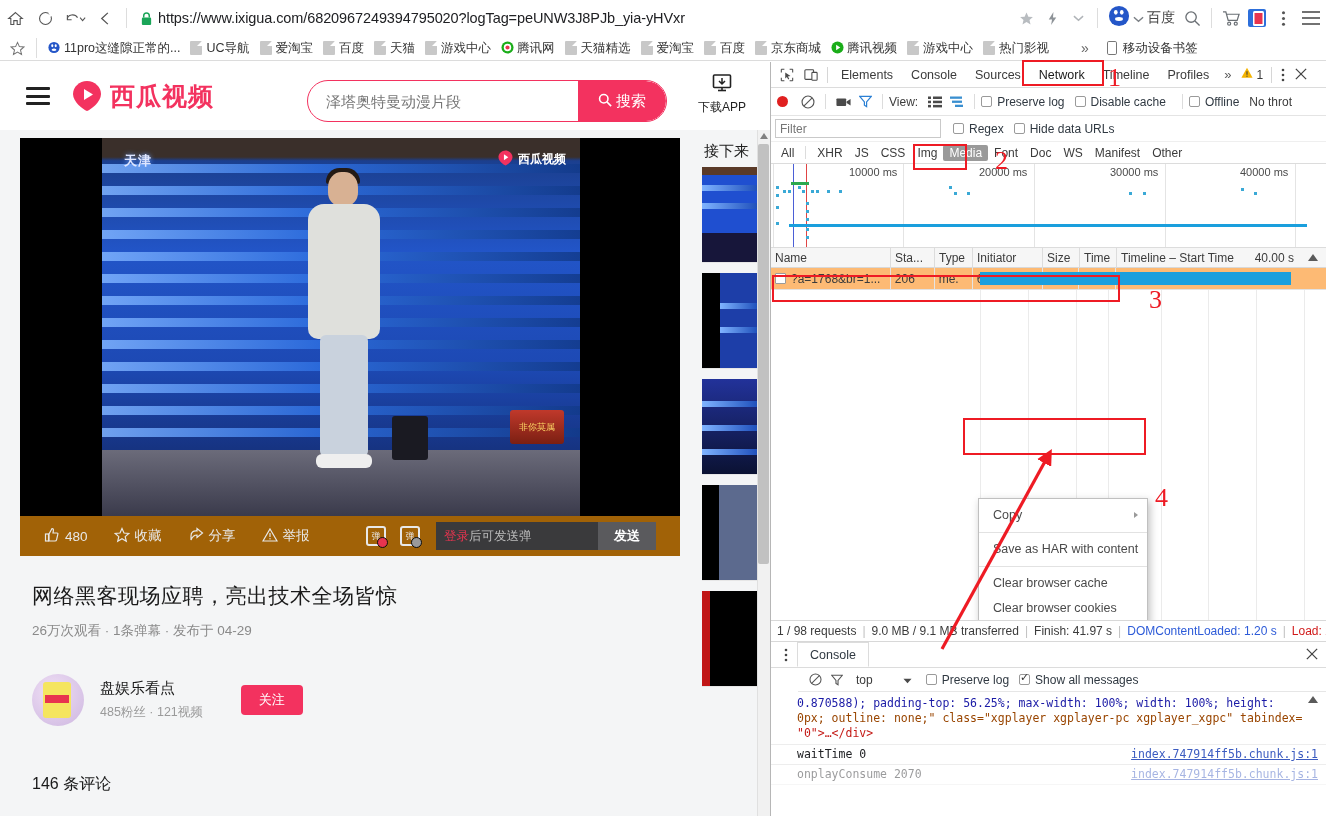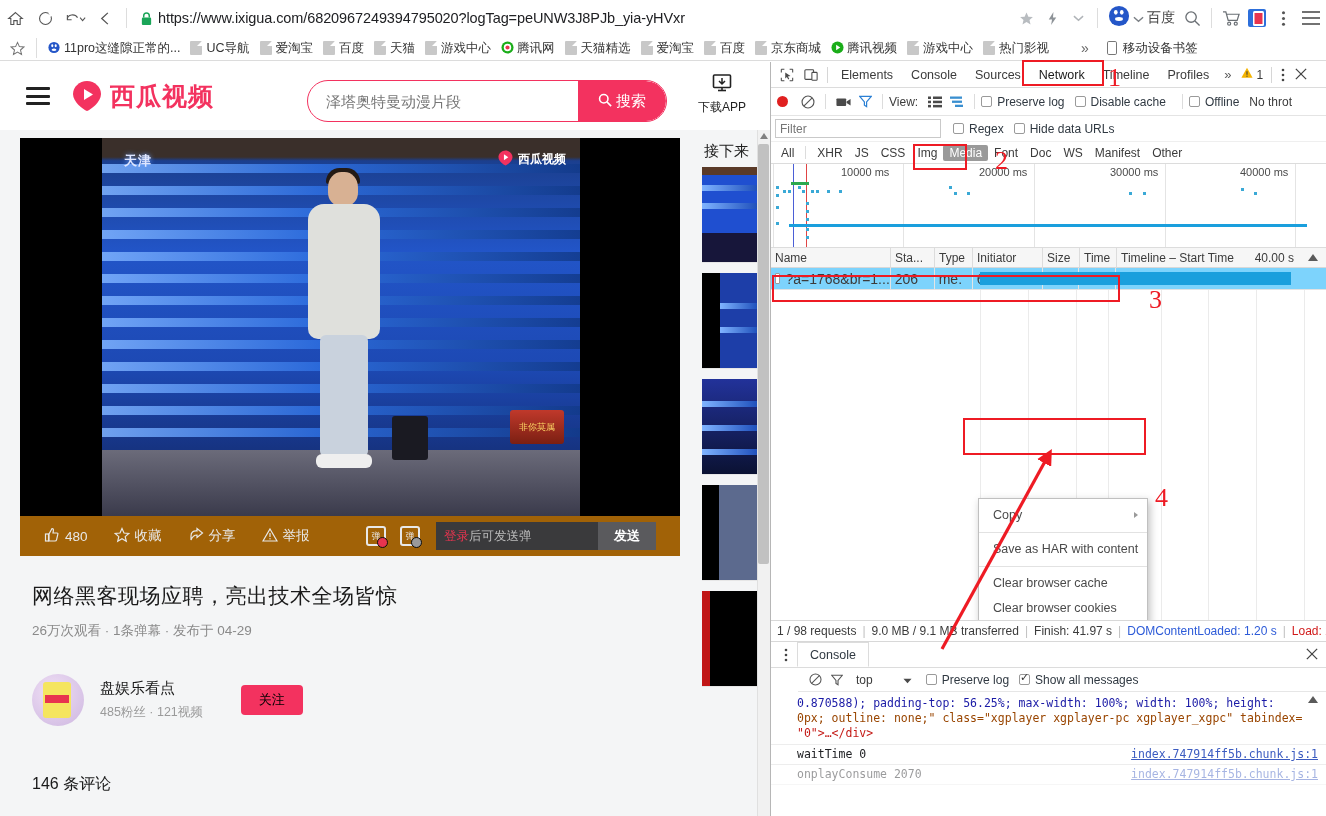--- a/index.html
+++ b/index.html
@@ -96,21 +96,21 @@
 
   #video-title { margin:26px 0 0 32px; font-size:21px; color:#1a1a1a; font-weight:normal; letter-spacing:.5px;}
   #video-meta { margin:12px 0 18px 32px; font-size:13.5px; color:#8a8a8a; }
   #author-row { margin:34px 0 0 32px; display:flex; align-items:center; gap:16px;}
   #avatar { width:52px; height:52px; border-radius:50%; overflow:hidden; flex:0 0 auto;
             background:radial-gradient(circle at 40% 35%,#f0e0f5,#cdb6e0); position:relative; }
   #avatar-inner { position:absolute; left:11px; top:8px; width:28px; height:36px; background:#f5e55f; border-radius:3px;}
   #avatar-inner:after{ content:""; position:absolute; left:2px; top:13px; width:24px; height:8px; background:#e8344f;}
   #author-info .nm { font-size:15px; color:#1a1a1a; }
   #author-info .sub { font-size:12.5px; color:#9a9a9a; margin-top:6px; }
-  #follow-btn { margin-left:22px; width:62px; height:30px; background:#f3325f; color:#000000; font-size:13px;
+  #follow-btn { margin-left:22px; width:62px; height:30px; background:#f3325f; color:#ffffff; font-size:13px;
                 display:flex; align-items:center; justify-content:center; border-radius:4px; cursor:pointer;font-family:Liberation Mono, monospace;}
   #comments-title { margin:48px 0 0 32px; font-size:16px; color:#1a1a1a; }
 
   
   #right-rail { width:70px; position:relative; background:#f4f5f6; overflow:hidden;}
   #rail-head { font-size:15px; color:#222; margin:12px 0 6px 4px; white-space:nowrap;}
   .thumb { width:56px; height:96px; margin:0 0 10px 2px; position:relative; overflow:hidden;
            background:#0a1540; border-bottom:1px solid #e6e6e6;}
   .thumb.dark { background:#000; }
   .th-strip { position:absolute; left:0; right:0; height:6px;
@@ -159,22 +159,22 @@
   .ov-grid { position:absolute; top:0; bottom:0; width:1px; background:#e4e4e4;}
   .ov-dot { position:absolute; width:3px; height:3px; background:#3aa9d6;}
   #ov-bluebar { position:absolute; left:18px; top:60px; height:3px; width:518px; background:#1a9fdd;}
   .ov-vline { position:absolute; top:0; bottom:0; width:1px;}
 
   
   #net-header { height:20px; display:flex; align-items:center; border-bottom:1px solid #d8d8d8;
                 background:#f6f6f6; font-size:12px; color:#3b3b3b; position:relative;}
   .nh { border-right:1px solid #dcdcdc; padding-left:4px; height:20px; line-height:20px; overflow:hidden; white-space:nowrap;}
   #net-rows { position:relative; height:352px; overflow:hidden;}
-  #net-row-1 { height:22px; display:flex; align-items:center; background:#7dd3fc; border-bottom:1px solid #e2e2e2;
-               font-size:14px; color:#3b3b3b; position:relative;}
+  #net-row-1 { height:22px; display:flex; align-items:center; background:#fdba74; border-bottom:1px solid #e2e2e2;
+               font-size:12px; color:#3b3b3b; position:relative;}
   .nc { border-right:1px solid #e4e4e4; height:22px; line-height:22px; padding-left:4px; overflow:hidden; white-space:nowrap;}
   #row-bar { position:absolute; left:208px; top:4px; height:13px; background:#1a9fdd; }
   .grid-col { position:absolute; top:0; bottom:0; width:1px; background:#ebebeb;}
 
   
   #ctx-menu { position:absolute; left:207px; top:230px; width:170px; background:#fff;
               border:1px solid #c0c0c0; box-shadow:2px 3px 8px rgba(0,0,0,.25); padding:4px 0; z-index:30;}
   .ctx-item { height:25px; line-height:25px; padding-left:14px; font-size:12.5px; color:#4a4a4a;
               position:relative; cursor:pointer; white-space:nowrap;}
   .ctx-sep { height:1px; background:#e2e2e2; margin:4px 0;}
@@ -724,21 +724,21 @@
     <span class="type-chip">Manifest</span>
     <span class="type-chip">Other</span>
   </div>
 
   <div id="overview">
     <div class="ov-grid" style="left:2px"></div>
     <div class="ov-grid" style="left:132px"></div>
     <div class="ov-grid" style="left:263px"></div>
     <div class="ov-grid" style="left:394px"></div>
     <div class="ov-grid" style="left:524px"></div>
-    <div class="ov-tick" style="left:70px">10000 ms</div>
+    <div class="ov-tick" style="left:78px">10000 ms</div>
     <div class="ov-tick" style="left:208px">20000 ms</div>
     <div class="ov-tick" style="left:339px">30000 ms</div>
     <div class="ov-tick" style="left:469px">40000 ms</div>
 
     <div class="ov-vline" style="left:22px;background:#4b5fd6;"></div>
     <div class="ov-vline" style="left:35px;background:#e04444;"></div>
 
     <div class="ov-dot" style="left:5px;top:22px"></div>
       <div class="ov-dot" style="left:5px;top:30px"></div>
     <div class="ov-dot" style="left:5px;top:42px"></div>

